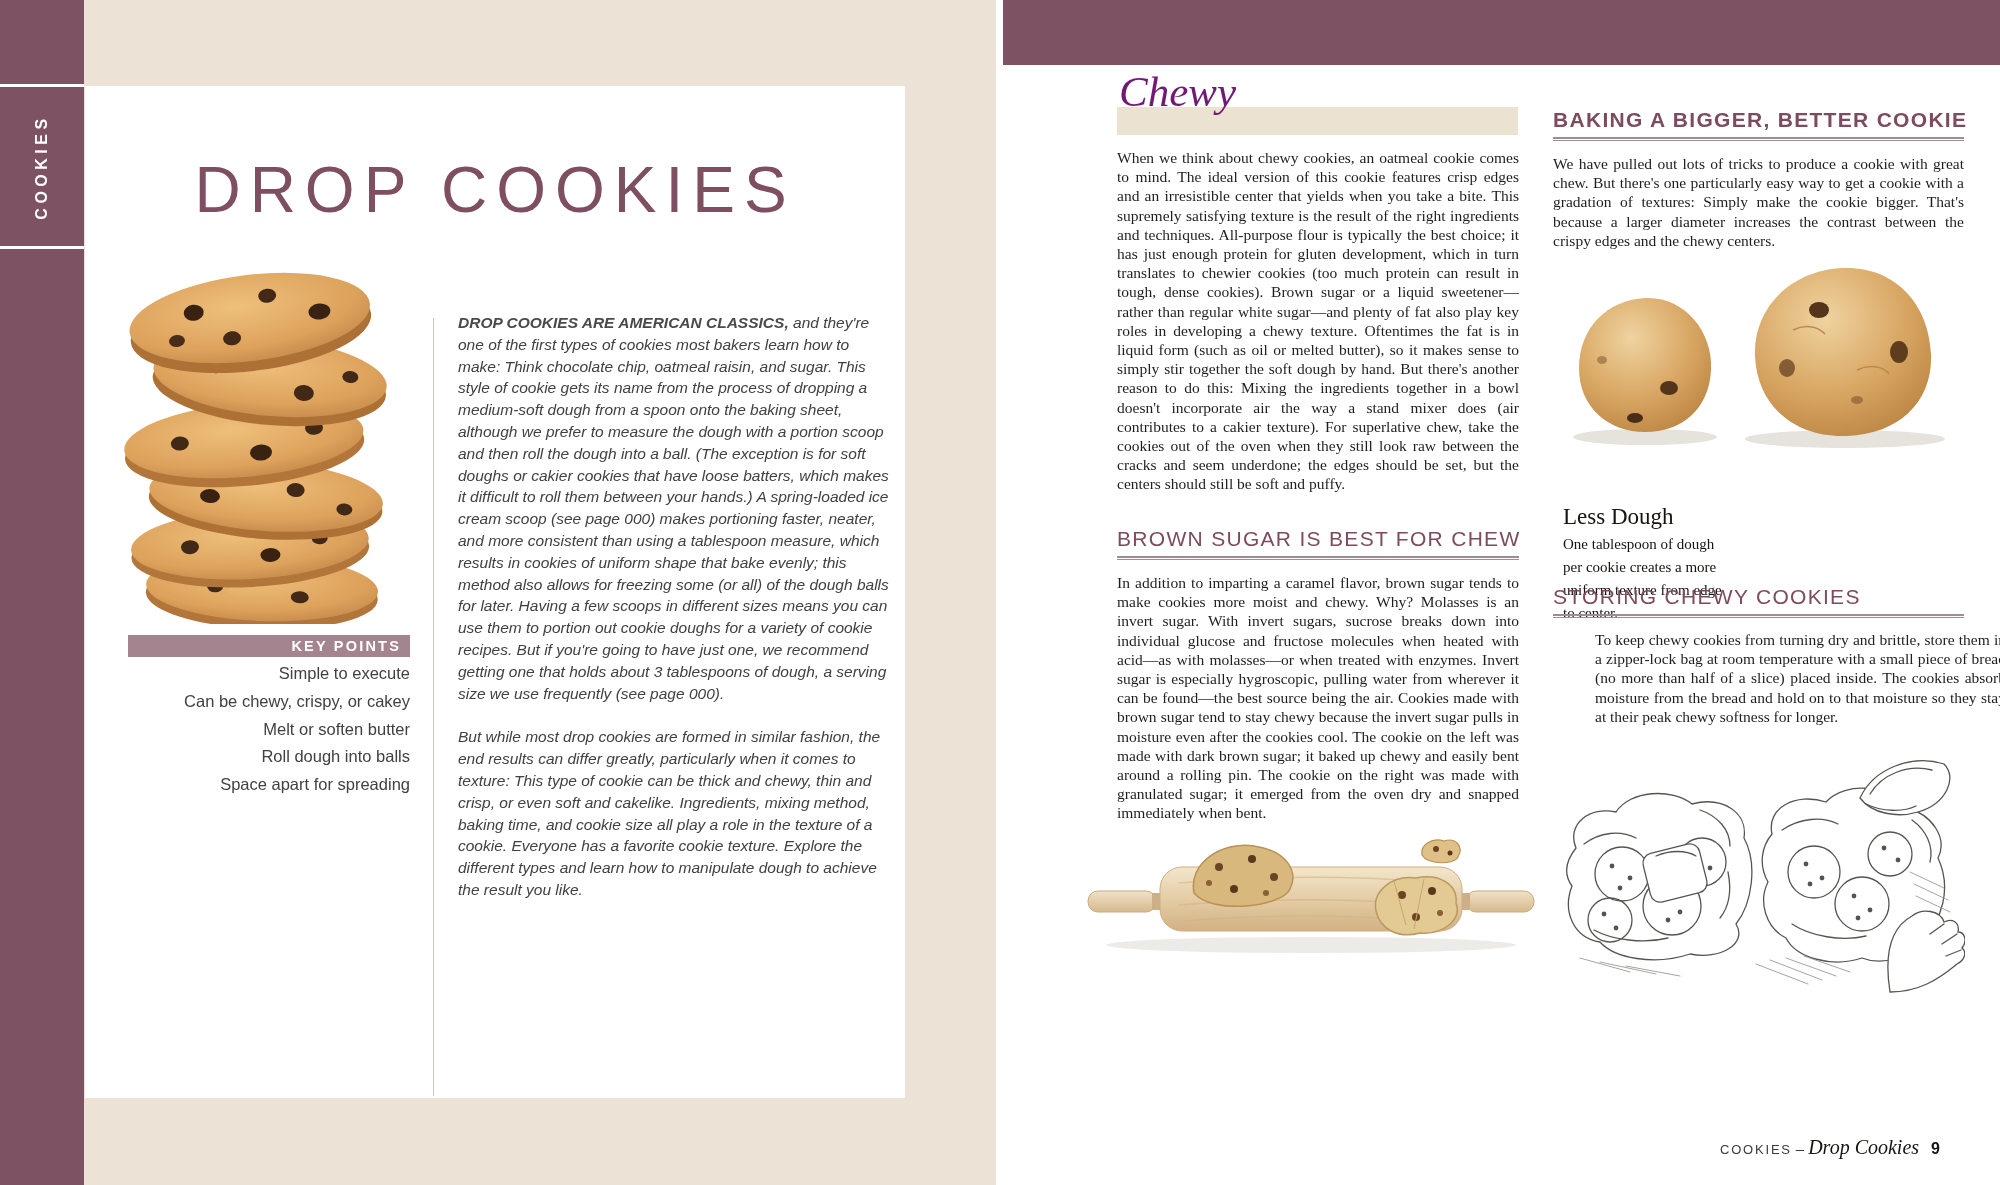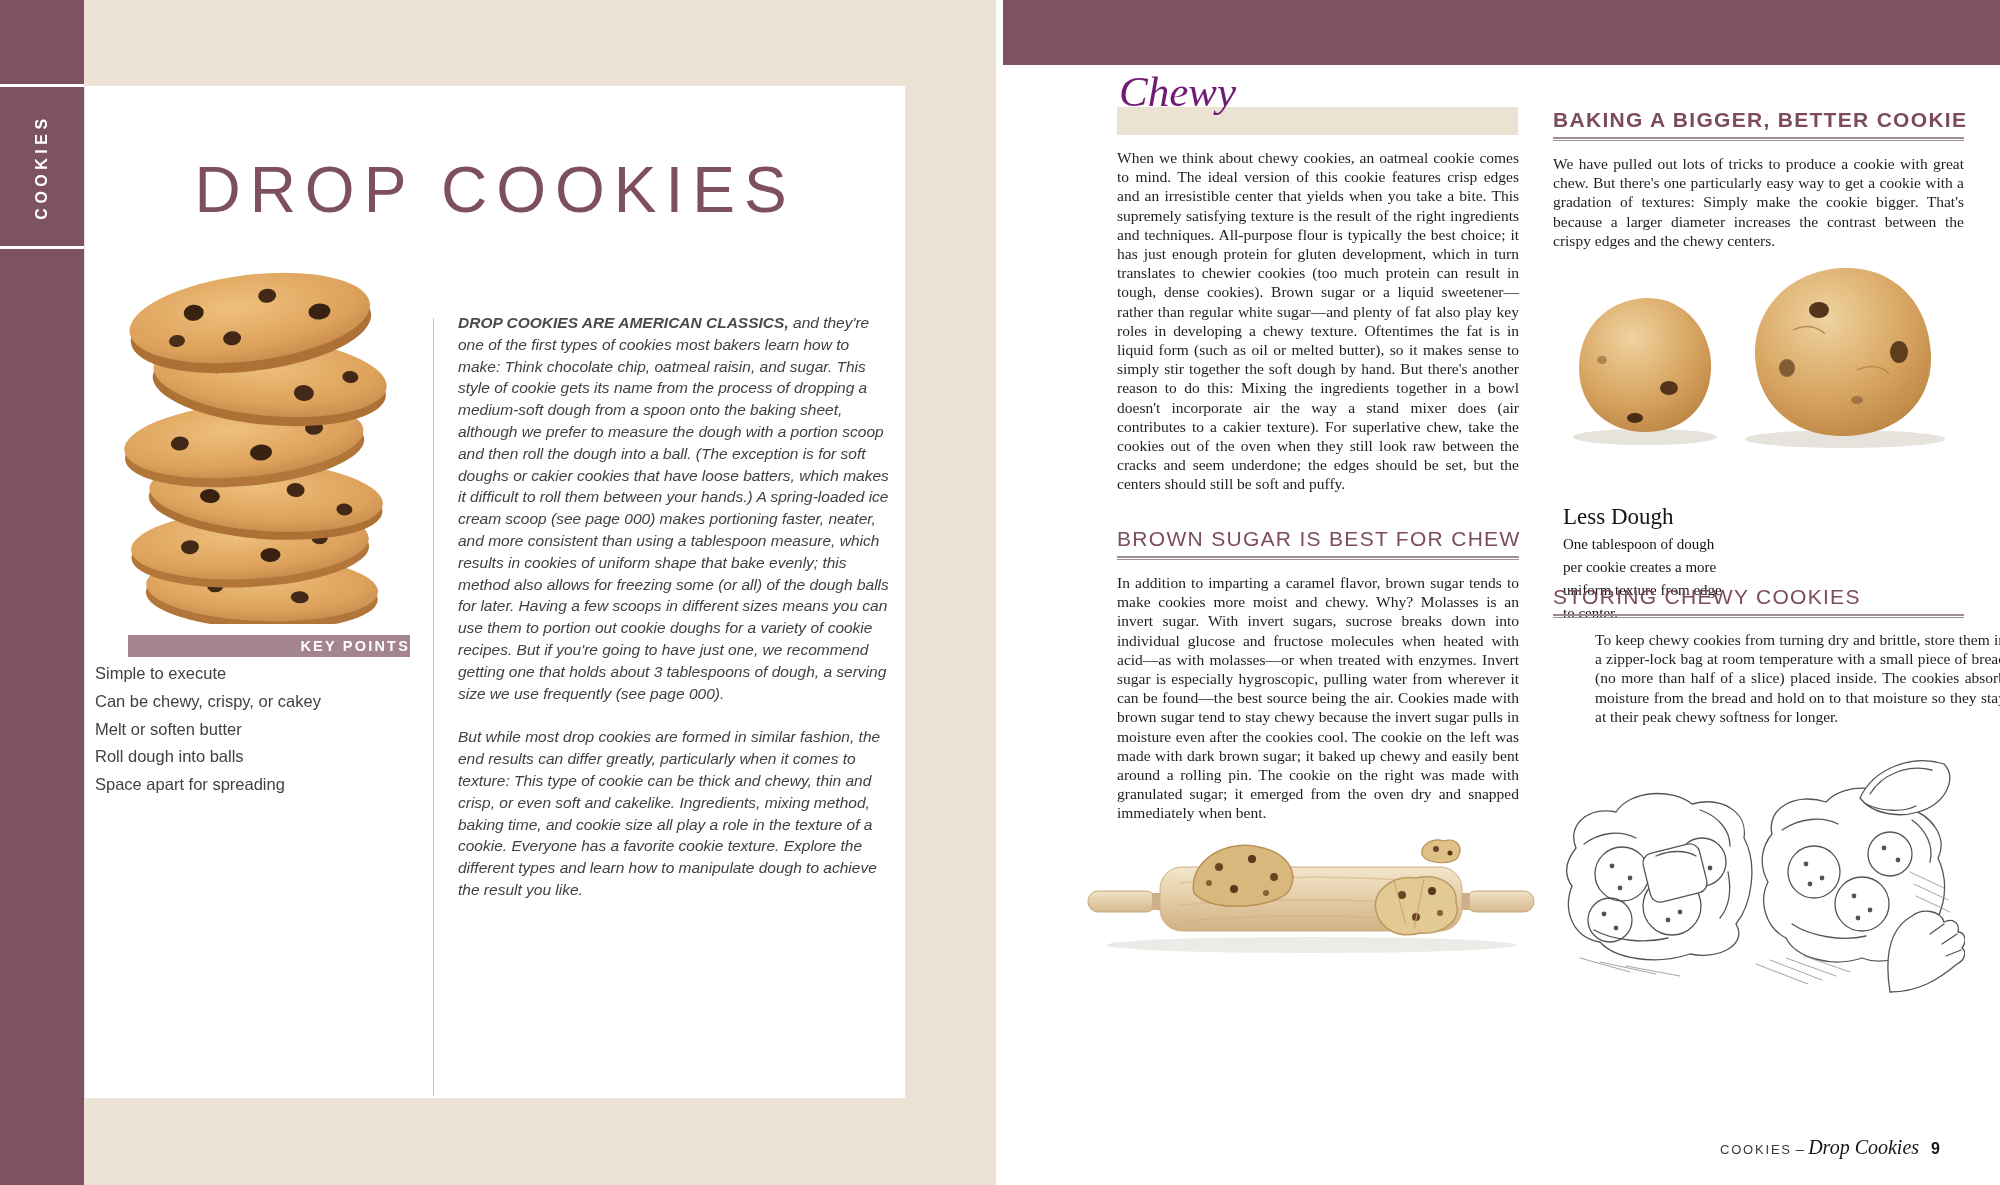--- a/index.html
+++ b/index.html
@@ -11,22 +11,22 @@
   .left-bg{left:0;top:0;width:996px;height:1185px;background:#ece3d6;}
   .sidebar{left:0;top:0;width:84px;height:1185px;background:#7d5263;}
   .sidebar-line{left:0;width:84px;height:3px;background:#ffffff;}
   .sidebar-label{left:42px;top:167px;transform:translate(-50%,-50%) rotate(-90deg);
                  color:#ffffff;font-size:16px;letter-spacing:4.5px;font-weight:bold;white-space:nowrap;}
   .panel{left:85px;top:86px;width:820px;height:1012px;background:#ffffff;}
   .page-title{left:85px;top:158px;width:820px;text-align:center;color:#7d4f61;
               font-size:64px;font-weight:400;letter-spacing:9px;line-height:1;}
   .kp-bar{left:128px;top:635px;width:282px;height:22px;background:#a3848f;color:#ffffff;
           font-size:14.5px;letter-spacing:2.2px;line-height:22px;text-align:right;
-          box-sizing:border-box;font-weight:bold;}
-  .kp-list{left:95px;top:660px;width:315px;text-align:left;color:#414042;
+          box-sizing:border-box;padding-right:9px;font-weight:bold;}
+  .kp-list{left:95px;top:660px;width:315px;text-align:right;color:#414042;
            font-size:16.5px;line-height:27.8px;}
   .v-divider{left:433px;top:318px;width:1px;height:778px;background:#ccc5bc;}
   .body-col{left:458px;top:312px;width:434px;color:#414042;font-size:15.5px;line-height:21.8px;font-style:italic;}
   .body-col p{margin:0 0 22px 0;}
   .lead{font-weight:bold;color:#4a4a4c;}
 
   
   .top-bar{left:1003px;top:0;width:997px;height:65px;background:#7d5263;}
   .chewy-band{left:1117px;top:107px;width:401px;height:28px;background:#ece2d2;}
   .chewy-title{left:1119px;top:66px;font-family:"Liberation Serif", serif;font-style:italic;

